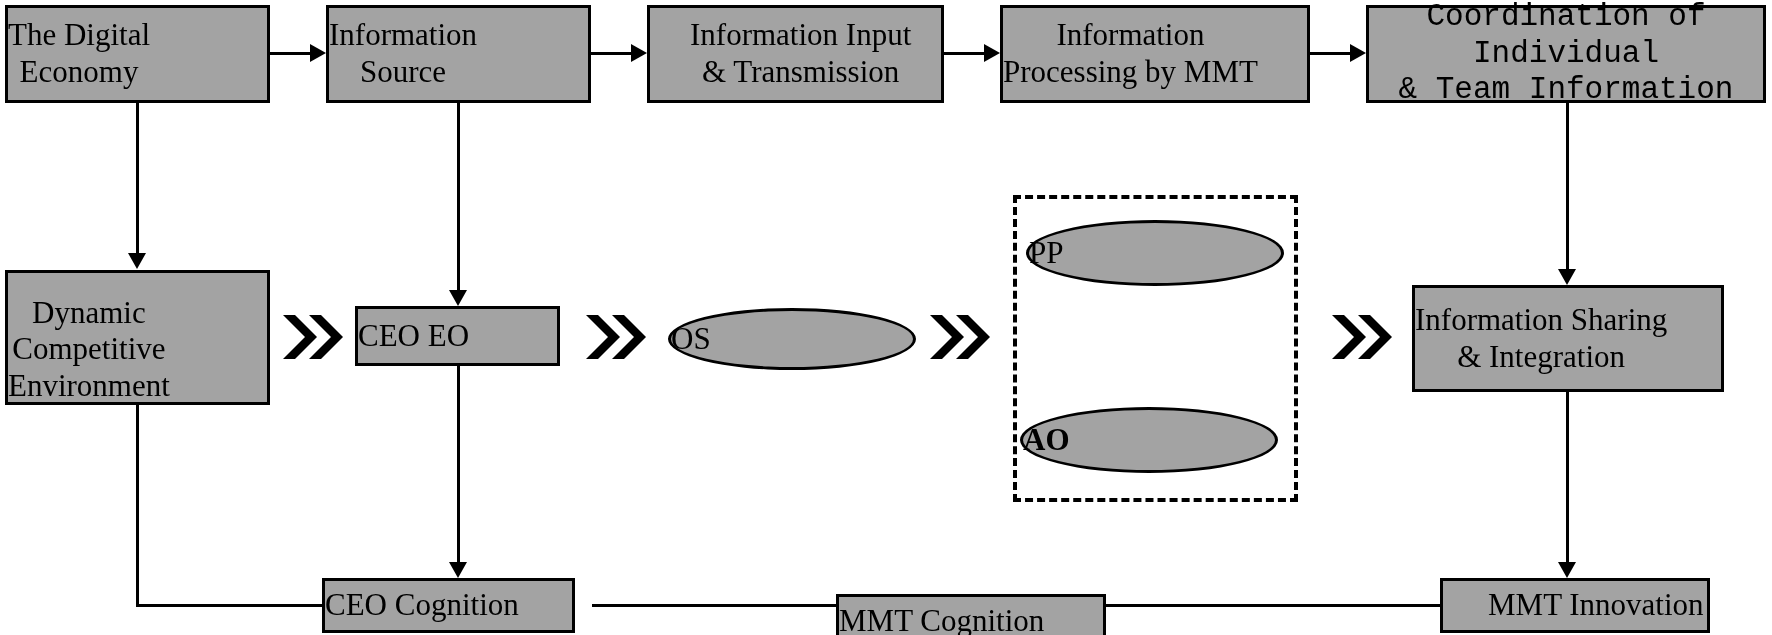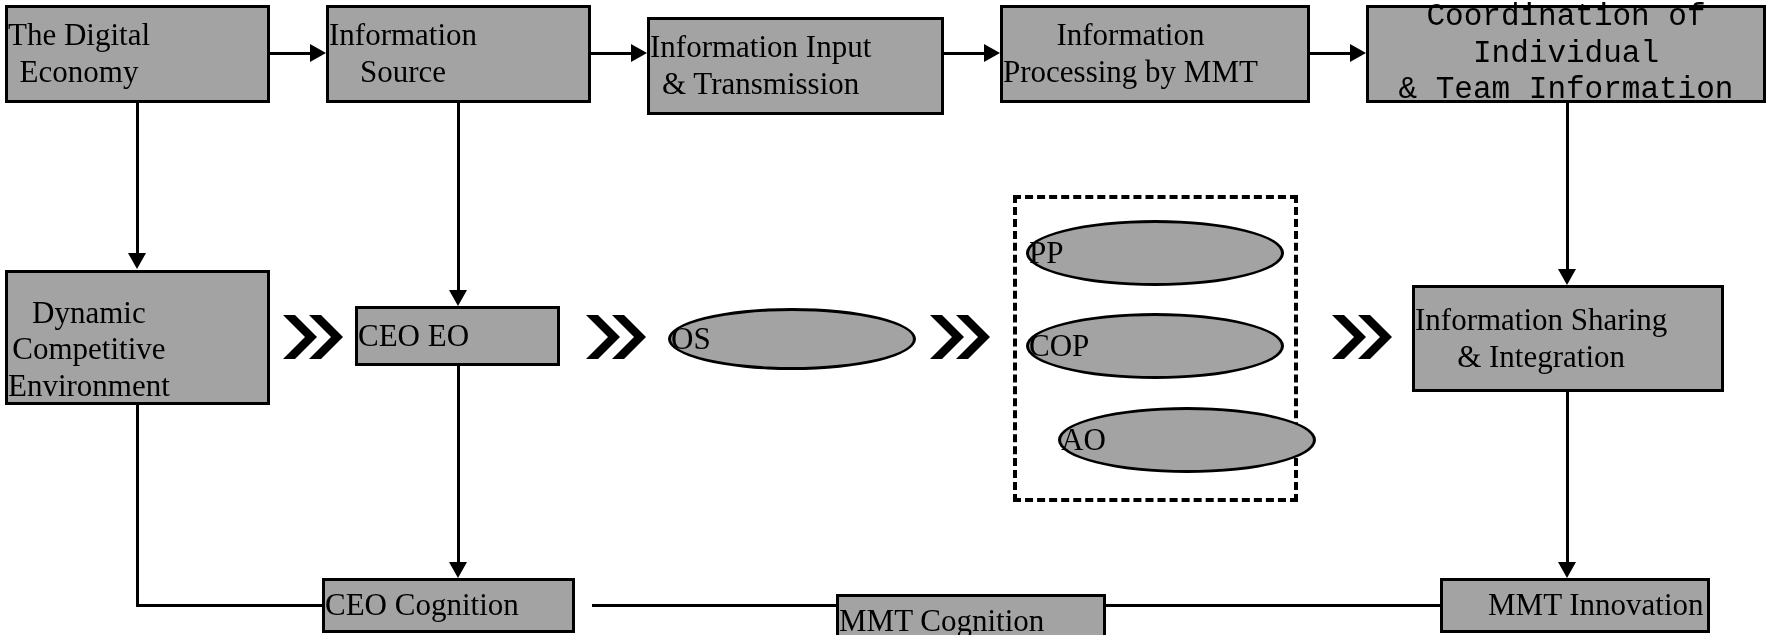--- a/index.html
+++ b/index.html
@@ -80,21 +80,21 @@
   <div class="node box" style="left:5px; top:5px; width:265px; height:98px;">
     <span style="white-space:pre-line;">The Digital
 Economy</span>
   </div>
 
   <div class="node box" style="left:326px; top:5px; width:265px; height:98px;">
     <span style="white-space:pre-line;">Information
 Source</span>
   </div>
 
-  <div class="node box" style="left:647px; top:17px; width:297px; height:98px;">
+  <div class="node box" style="left:647px; top:5px; width:297px; height:98px;padding-left:40px;">
     <span style="white-space:pre-line;">Information Input
 &amp; Transmission</span>
   </div>
 
   <div class="node box" style="left:1000px; top:5px; width:310px; height:98px;">
     <span style="white-space:pre-line;">Information
 Processing by MMT</span>
   </div>
 
   <div class="node box" style="left:1366px; top:5px; width:400px; height:98px;">
@@ -127,25 +127,22 @@
   <div class="node ellipse" style="left:668px; top:308px; width:248px; height:62px;">
     <span style="white-space:pre-line;">OS</span>
   </div>
 
   <div class="dashed-group" style="left:1013px; top:195px; width:285px; height:307px;"></div>
 
   <div class="node ellipse" style="left:1026px; top:220px; width:258px; height:66px;">
     <span style="white-space:pre-line;">PP</span>
   </div>
 
-  <div class="node ellipse" style="left:1026px; top:313px; width:258px; height:66px;">
-    <span style="white-space:pre-line;">COP</span>
-  </div>
-
-  <div class="node ellipse" style="left:1058px; top:407px; width:258px; height:66px;">
+
+  <div class="node ellipse" style="left:1020px; top:407px; width:258px; height:66px;font-weight:bold;">
     <span style="white-space:pre-line;">AO</span>
   </div>
 
   <div class="node box" style="left:1412px; top:285px; width:312px; height:107px;">
     <span style="white-space:pre-line;">Information Sharing
 &amp; Integration</span>
   </div>
 
   <div class="chev" style="left:283px; top:313px;">
     <svg width="62" height="48" viewBox="0 0 62 48">

